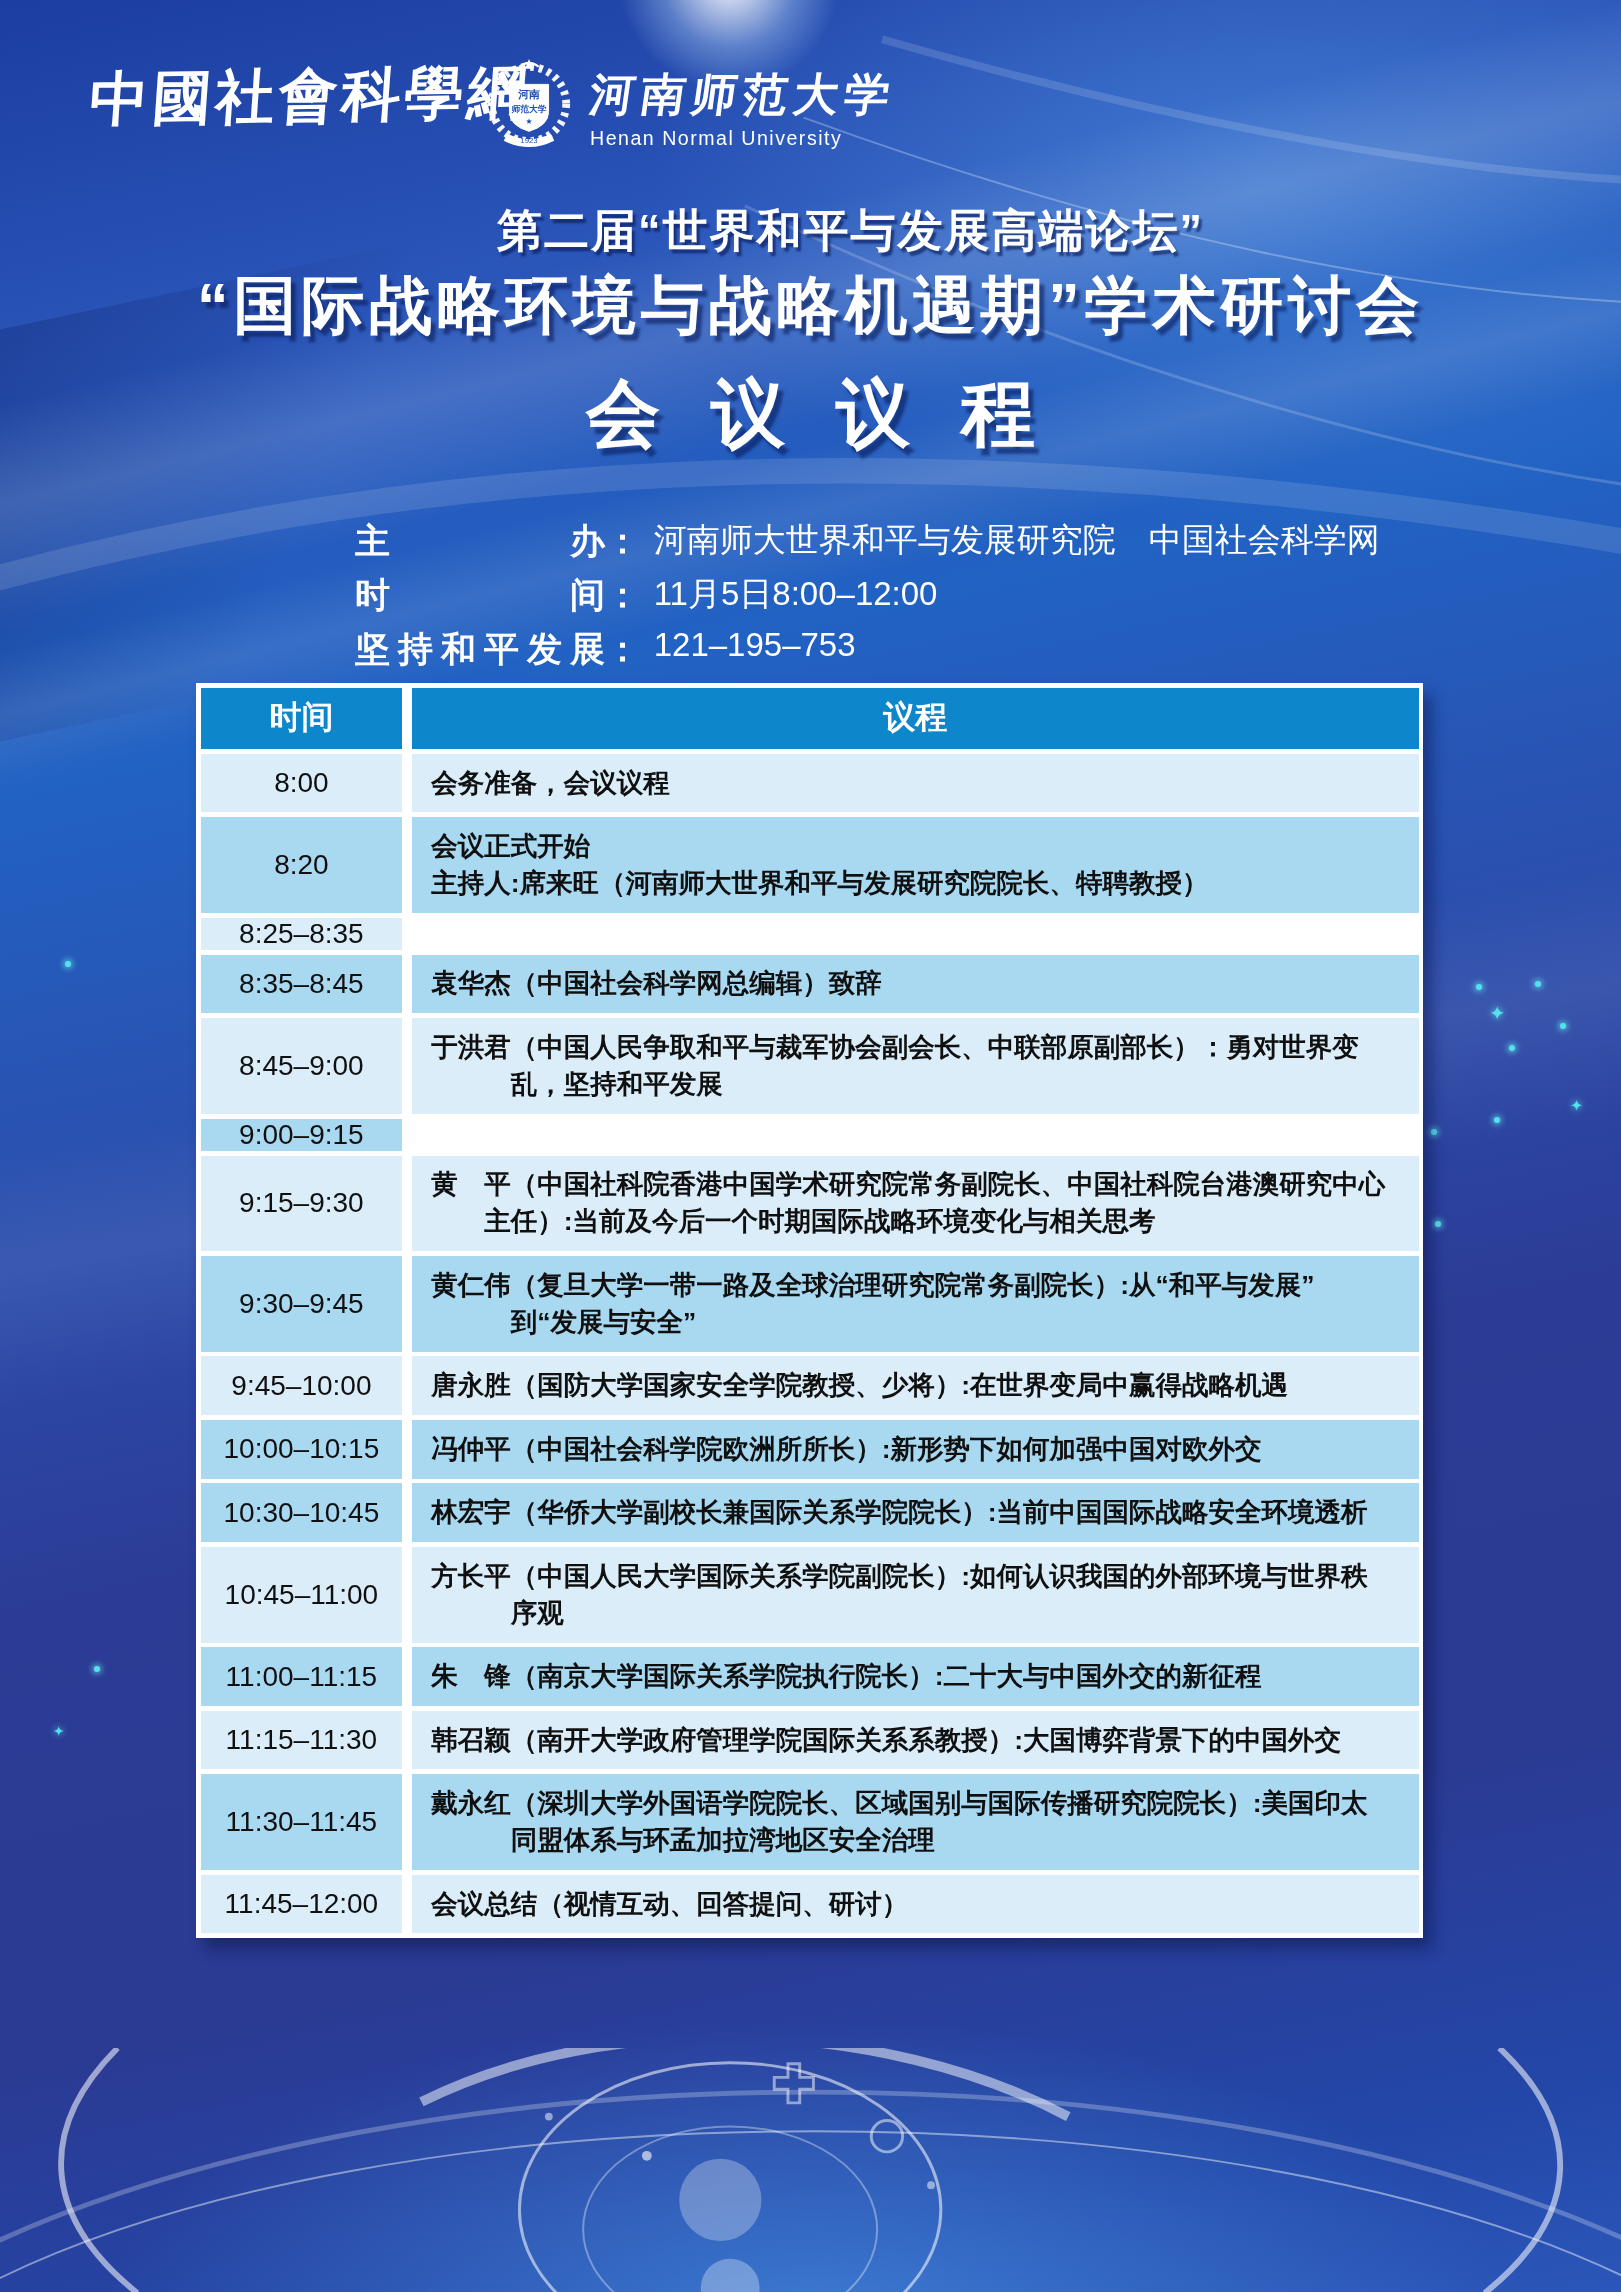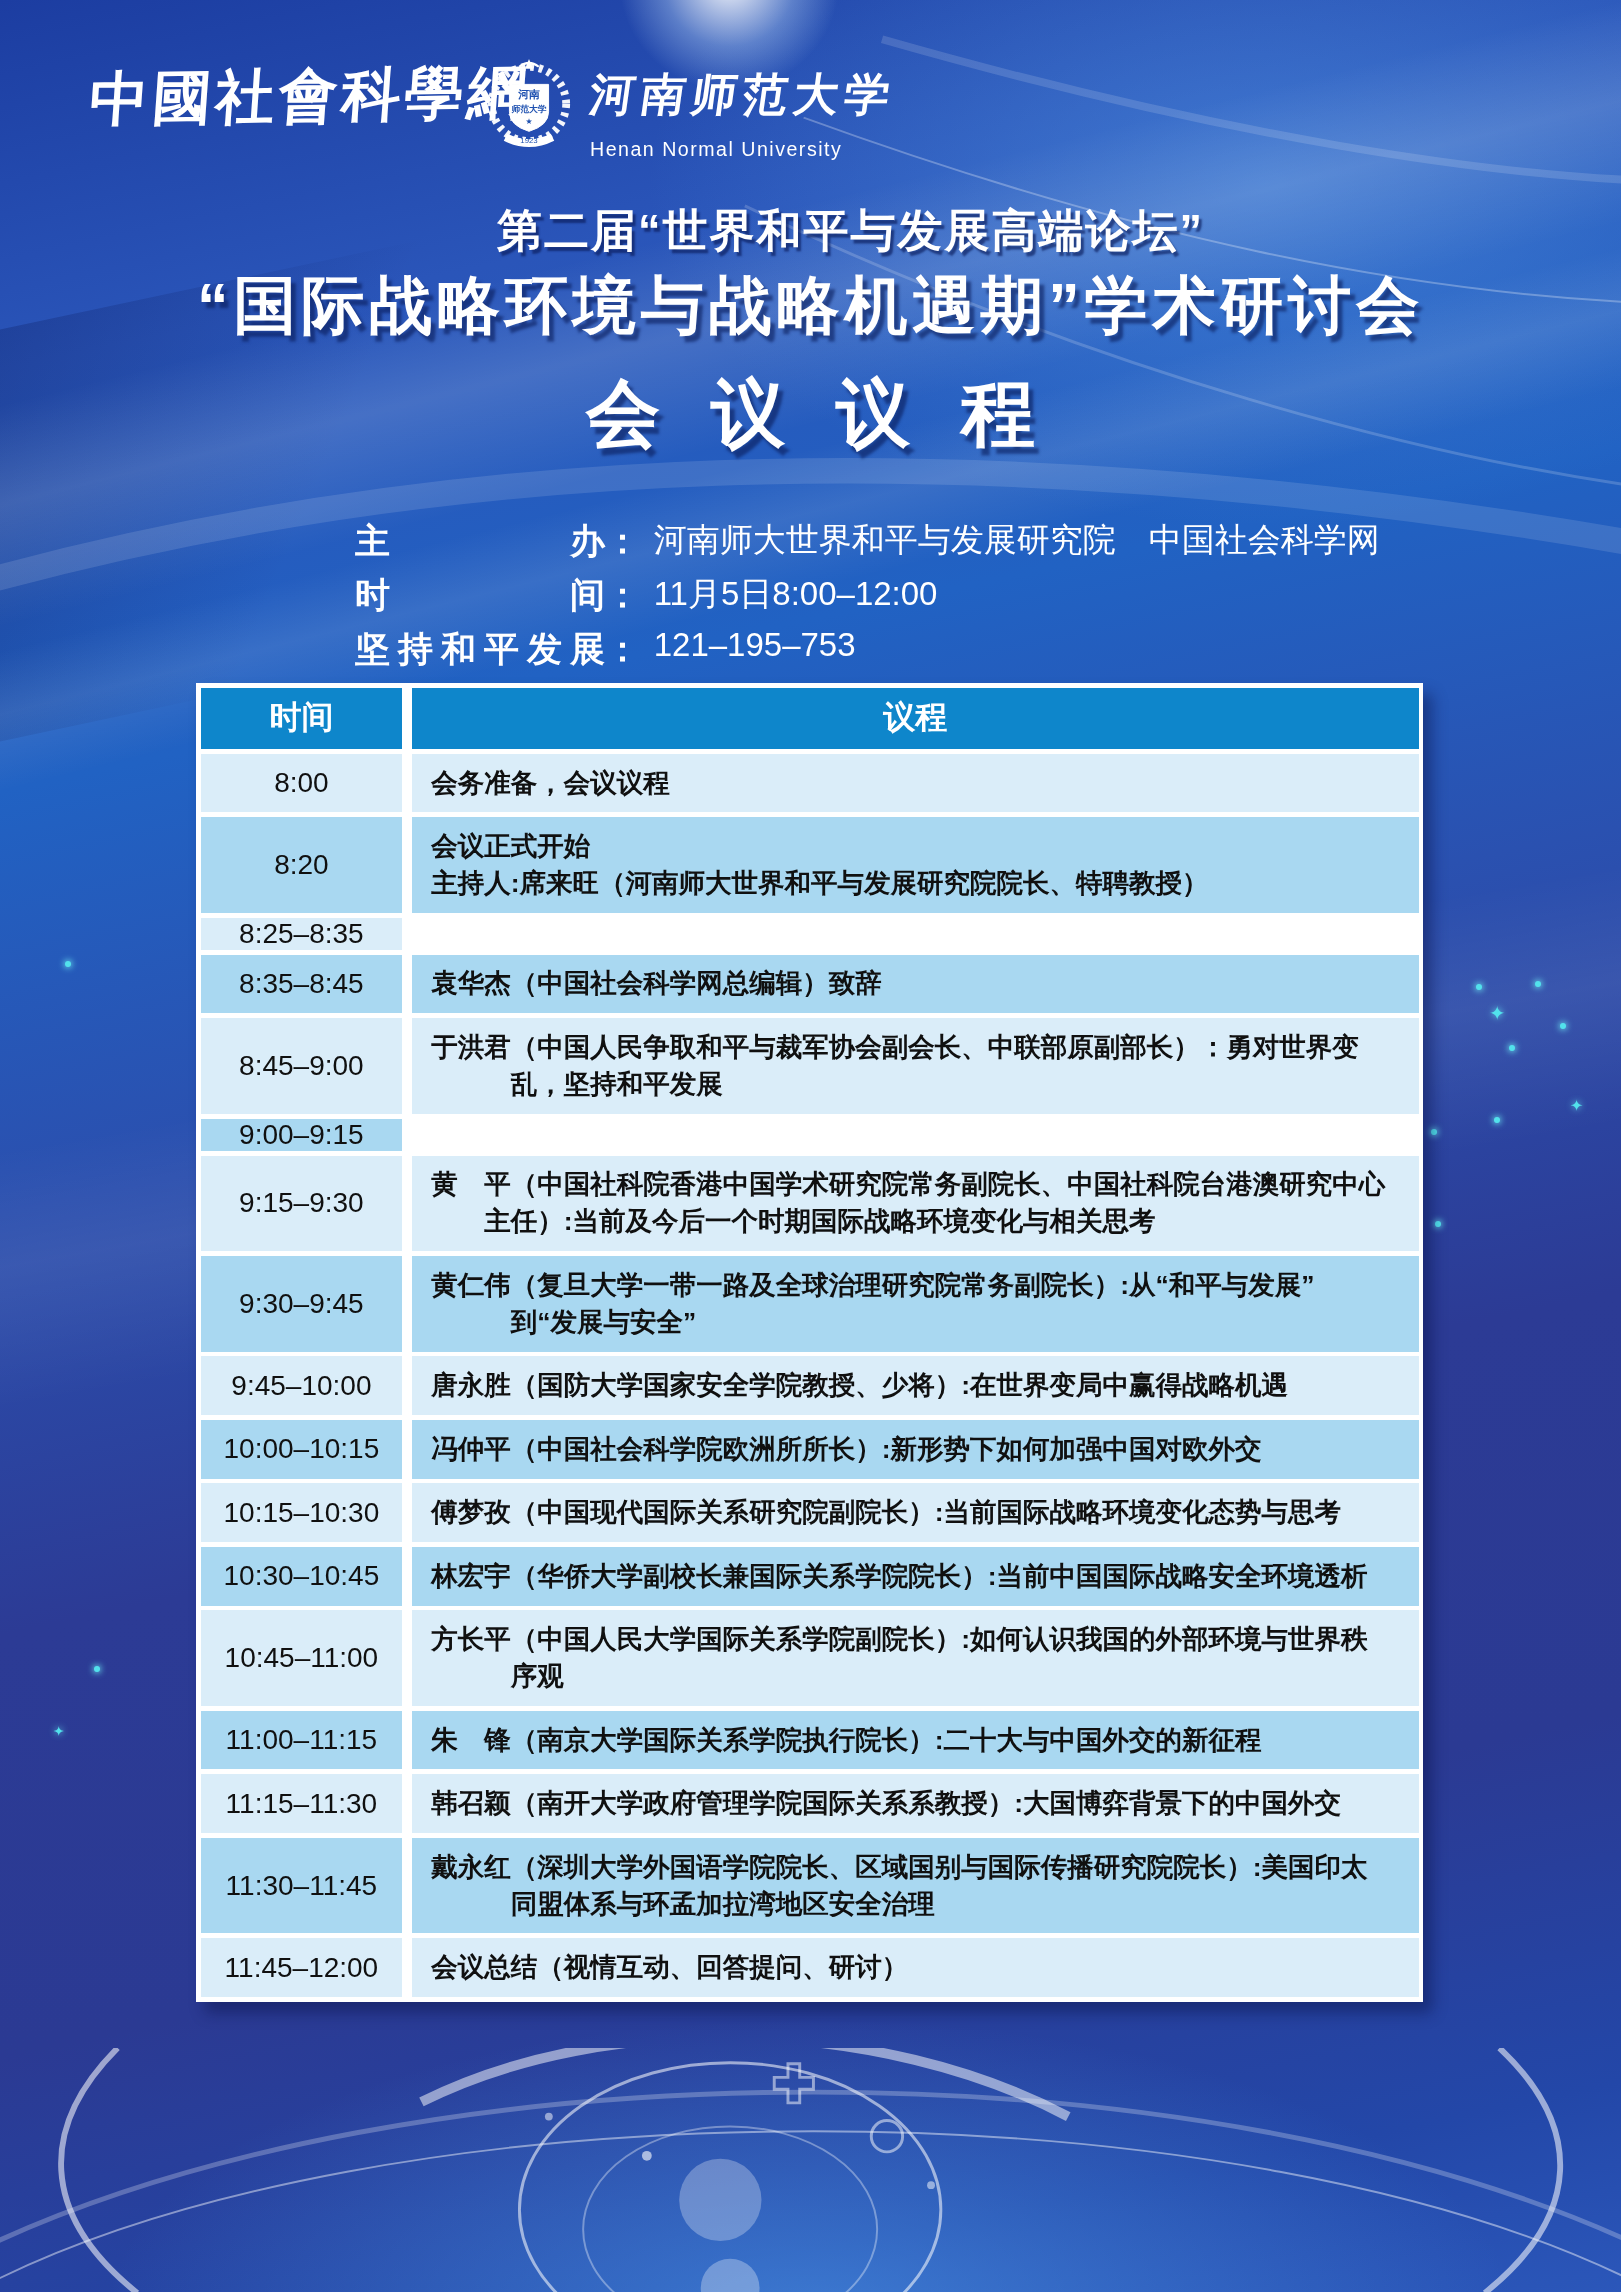--- a/index.html
+++ b/index.html
@@ -29,21 +29,21 @@
          background:var(--accent-cyan,#52e2ec);box-shadow:0 0 5.9px 1px rgba(110,235,245,.9);}
   .s-star{position:absolute;color:var(--accent-cyan,#52e2ec);font-size:19.6px;line-height:1;
           text-shadow:0 0 7.8px rgba(110,235,245,.95);}
 
   
   .brand-left{position:absolute;left:90px;top:57px;color:#fff;font-size:59px;font-weight:bold;
               letter-spacing:3.9px;transform:skewX(-5deg) rotate(-1deg);white-space:nowrap;}
   .emblem{position:absolute;left:484px;top:55px;}
   .brand-right{position:absolute;left:590px;top:65px;color:#fff;}
   .brand-right .cn{font-size:45px;font-weight:bold;letter-spacing:5.9px;transform:skewX(-8deg);white-space:nowrap;}
-  .brand-right .en{font-size:19.6px;letter-spacing:1.5px;margin-top:13px;}
+  .brand-right .en{font-size:19.6px;letter-spacing:1.5px;margin-top:2px;}
 
   
   .t1{position:absolute;left:0;width:100%;top:201px;text-align:center;color:#fff;
       font-size:45px;font-weight:900;letter-spacing:2px;
       text-shadow:2.9px 3.9px 2px rgba(10,28,90,.65);margin-left:40px;}
   .t2{position:absolute;left:0;width:100%;top:263px;text-align:center;color:#fff;
       font-size:63px;font-weight:900;letter-spacing:4.9px;
       text-shadow:4.9px 5.9px 2.9px rgba(10,28,90,.6);white-space:nowrap;}
   .t3{position:absolute;left:0;width:100%;top:365px;text-align:center;color:#fff;
       font-size:74px;font-weight:900;letter-spacing:51px;text-indent:51px;
@@ -210,25 +210,20 @@
     <div class="arow light">
       <div class="tcell">9:45–10:00</div>
       <div class="gap"></div>
       <div class="pcell">唐永胜（国防大学国家安全学院教授、少将）:在世界变局中赢得战略机遇</div>
     </div>
     <div class="arow dark">
       <div class="tcell">10:00–10:15</div>
       <div class="gap"></div>
       <div class="pcell">冯仲平（中国社会科学院欧洲所所长）:新形势下如何加强中国对欧外交</div>
     </div>
-    <div class="arow light">
-      <div class="tcell">10:15–10:30</div>
-      <div class="gap"></div>
-      <div class="pcell">傅梦孜（中国现代国际关系研究院副院长）:当前国际战略环境变化态势与思考</div>
-    </div>
     <div class="arow dark">
       <div class="tcell">10:30–10:45</div>
       <div class="gap"></div>
       <div class="pcell">林宏宇（华侨大学副校长兼国际关系学院院长）:当前中国国际战略安全环境透析</div>
     </div>
     <div class="arow light">
       <div class="tcell">10:45–11:00</div>
       <div class="gap"></div>
       <div class="pcell">方长平（中国人民大学国际关系学院副院长）:如何认识我国的外部环境与世界秩
 　　　序观</div>

